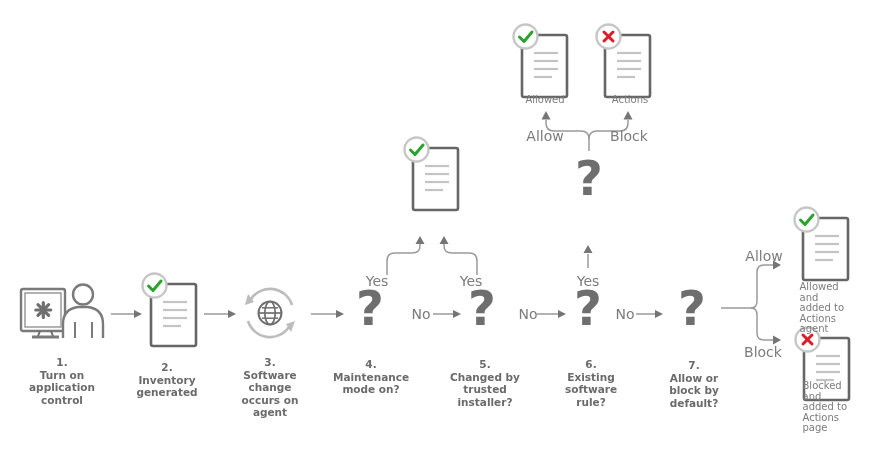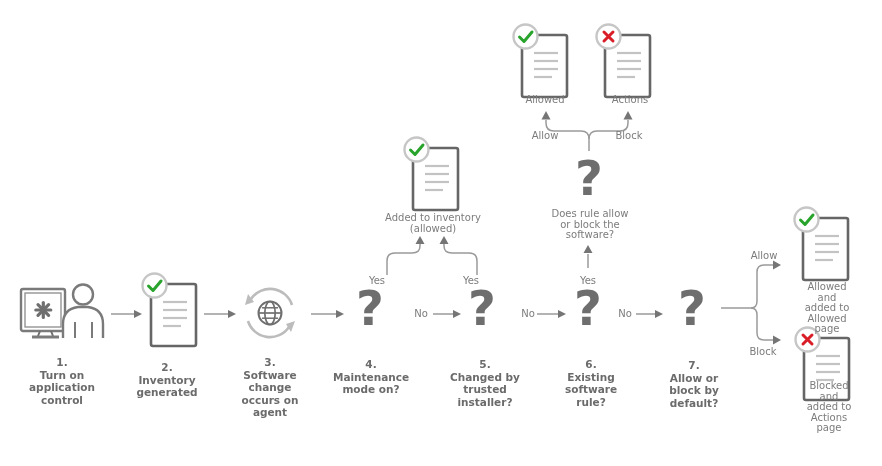--- a/index.html
+++ b/index.html
@@ -2,24 +2,24 @@
 <html><head>
 <meta charset="utf-8">
 <style>
   html,body{margin:0;padding:0;background:#fff;}
   .canvas{position:relative;width:882px;height:466px;background:#fff;overflow:hidden;
           font-family:"DejaVu Sans",sans-serif;}
   .abs{position:absolute;}
   .step-lbl{position:absolute;transform:translateX(-50%);text-align:center;
             font-size:10.5px;font-weight:bold;line-height:12.5px;color:#6b6b6b;
             white-space:pre-line;}
-  .note-lbl{position:absolute;transform:translateX(-50%);text-align:center;
+  .note-lbl{position:absolute;transform:translateX(-50%);text-align:left;
             font-size:10px;line-height:10.5px;color:#7c7c7c;white-space:pre-line;}
   .edge-lbl{position:absolute;transform:translateX(-50%);text-align:left;
-            font-size:10px;line-height:10px;color:#7c7c7c;}
+            font-size:14px;line-height:10px;color:#7c7c7c;}
   .q{position:absolute;transform:translateX(-50%);font-size:48px;font-weight:bold;
      color:#6e6e6e;line-height:46px;height:46px;}
   .connectors{position:absolute;left:0;top:0;}
   .ln{stroke:#9a9a9a;stroke-width:1.5;fill:none;}
   .ah{fill:#757575;stroke:none;}
   .docrect{fill:#fff;stroke:#666;stroke-width:2.6;}
   .docline{stroke:#c3c3c3;stroke-width:2.2;}
   .badge{fill:#fff;stroke:#c6c6c6;stroke-width:2.4;}
   .chk{stroke:#28a32b;stroke-width:3;fill:none;stroke-linecap:round;stroke-linejoin:round;}
   .xx{stroke:#da1e28;stroke-width:3;fill:none;stroke-linecap:round;}
@@ -243,30 +243,25 @@
 installer?</div>
   <div class="step-lbl" style="left:591px;top:358px">6.
 Existing
 software
 rule?</div>
   <div class="step-lbl" style="left:694px;top:359px">7.
 Allow or
 block by
 default?</div>
 
-  <div class="note-lbl" style="left:433px;top:213px">Added to inventory
-(allowed)</div>
-  <div class="note-lbl" style="left:590px;top:209px">Does rule allow
-or block the
-software?</div>
   <div class="note-lbl" style="left:545px;top:95px">Allowed</div>
   <div class="note-lbl" style="left:630px;top:95px">Actions</div>
   <div class="note-lbl" style="left:827px;top:282px">Allowed and
 added to
-Allowed page</div>
+Actions agent</div>
   <div class="note-lbl" style="left:829px;top:381px">Blocked and
 added to
 Actions page</div>
 
   <div class="edge-lbl" style="left:377px;top:276px">Yes</div>
   <div class="edge-lbl" style="left:471px;top:276px">Yes</div>
   <div class="edge-lbl" style="left:588px;top:276px">Yes</div>
   <div class="edge-lbl" style="left:421px;top:309px">No</div>
   <div class="edge-lbl" style="left:528px;top:309px">No</div>
   <div class="edge-lbl" style="left:625px;top:309px">No</div>

